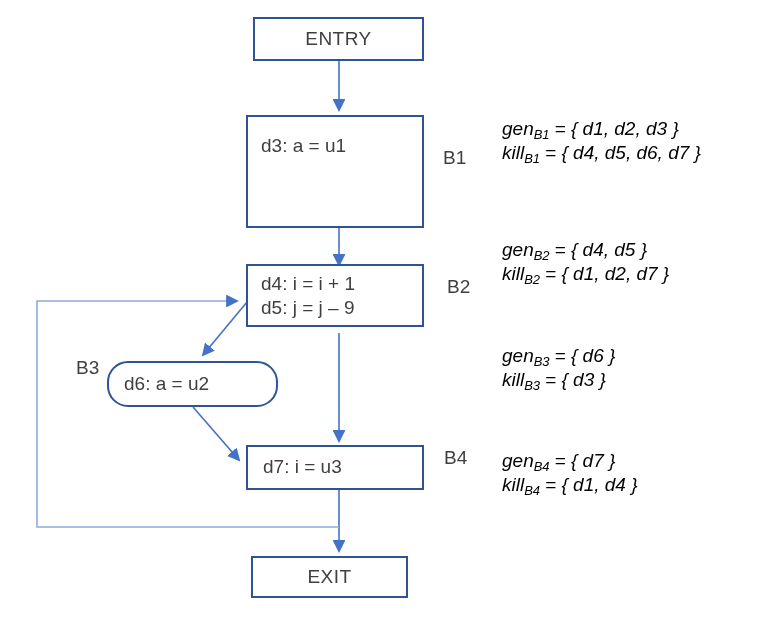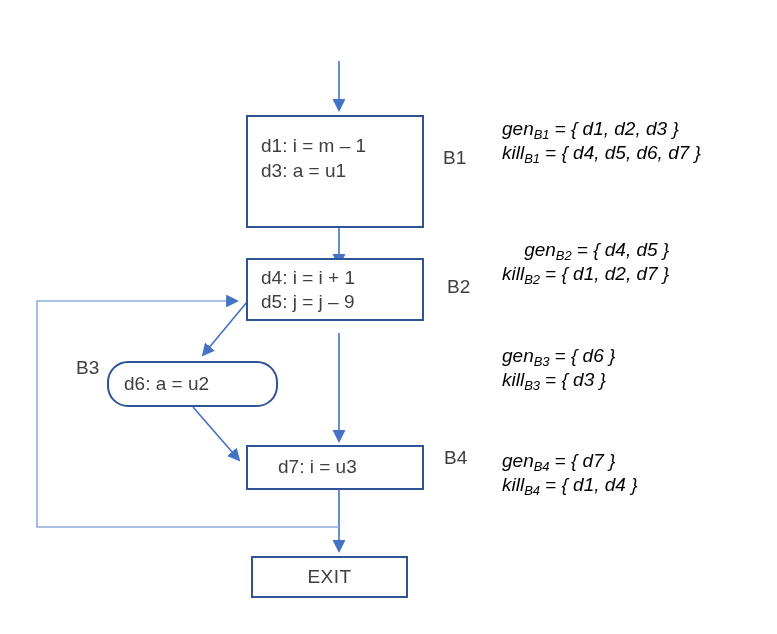--- a/index.html
+++ b/index.html
@@ -25,23 +25,23 @@
     background:#ffffff;
     border:2.4px solid var(--box-border);
     box-sizing:border-box;
     color:var(--text);
     font-size:19px;
   }
   .node-center{display:flex;align-items:center;justify-content:center;letter-spacing:0.5px;}
   .stmt{white-space:pre;}
   .n-entry{left:253px;top:17px;width:171px;height:44px;}
   .n-b1{left:246px;top:115px;width:178px;height:113px;padding:16px 0 0 13px;line-height:25px;}
-  .n-b2{left:246px;top:258px;width:178px;height:63px;padding:6px 0 0 13px;line-height:24px;}
+  .n-b2{left:246px;top:264px;width:178px;height:63px;padding:6px 0 0 13px;line-height:24px;}
   .n-b3{left:107px;top:361px;width:171px;height:46px;padding:9px 0 0 15px;line-height:24px;border-radius:21px;}
-  .n-b4{left:246px;top:445px;width:178px;height:45px;padding:8px 0 0 30px;line-height:24px;}
+  .n-b4{left:246px;top:445px;width:178px;height:45px;padding:8px 0 0 15px;line-height:24px;}
   .n-exit{left:251px;top:556px;width:157px;height:42px;}
   .blk-label{
     position:absolute;
     color:var(--text);
     font-size:19px;
     line-height:22px;
   }
   .l-b1{left:443px;top:147px;}
   .l-b2{left:447px;top:276px;}
   .l-b3{left:76px;top:357px;}
@@ -51,21 +51,21 @@
     left:502px;
     color:#000000;
     font-size:19px;
     line-height:24px;
     white-space:nowrap;
     font-style:italic;
   }
   .ann sub{font-size:13px;line-height:0;vertical-align:-4px;}
   .ann .rest{margin-left:5px;}
   .a-b1{top:117px;}
-  .a-b2{top:238px;text-align:right;}
+  .a-b2{top:238px;}
   .a-b3{top:344px;}
   .a-b4{top:449px;}
 </style>
 </head>
 <body>
 
 <div class="canvas">
 
   <svg class="edges" viewBox="0 0 777 634">
     <defs>
@@ -75,23 +75,25 @@
     </defs>
     <line class="edge" x1="339" y1="61" x2="339" y2="110" marker-end="url(#ah)"></line>
     <line class="edge" x1="339" y1="228" x2="339" y2="265" marker-end="url(#ah)"></line>
     <line class="edge" x1="339" y1="333" x2="339" y2="441" marker-end="url(#ah)"></line>
     <line class="edge" x1="339" y1="490" x2="339" y2="551" marker-end="url(#ah)"></line>
     <line class="edge" x1="247" y1="302" x2="203" y2="355" marker-end="url(#ah)"></line>
     <line class="edge" x1="193" y1="407" x2="239" y2="460" marker-end="url(#ah)"></line>
     <path class="edge-light" d="M339,527 L37,527 L37,301 L237,301" marker-end="url(#ah)"></path>
   </svg>
 
+  <div class="node node-center n-entry">
+    <span>ENTRY</span>
+  </div>
 
   <div class="node n-b1">
-    <div class="stmt">d1: i = m – 1</div>
     <div class="stmt">d3: a = u1</div>
   </div>
 
   <div class="node n-b2">
     <div class="stmt">d4: i = i + 1</div>
     <div class="stmt">d5: j = j – 9</div>
   </div>
 
   <div class="node n-b3">
     <div class="stmt">d6: a = u2</div>

